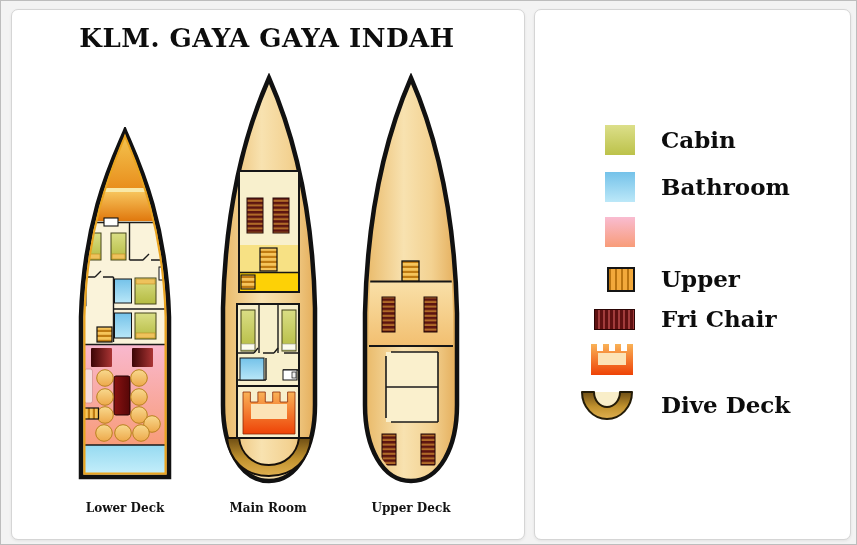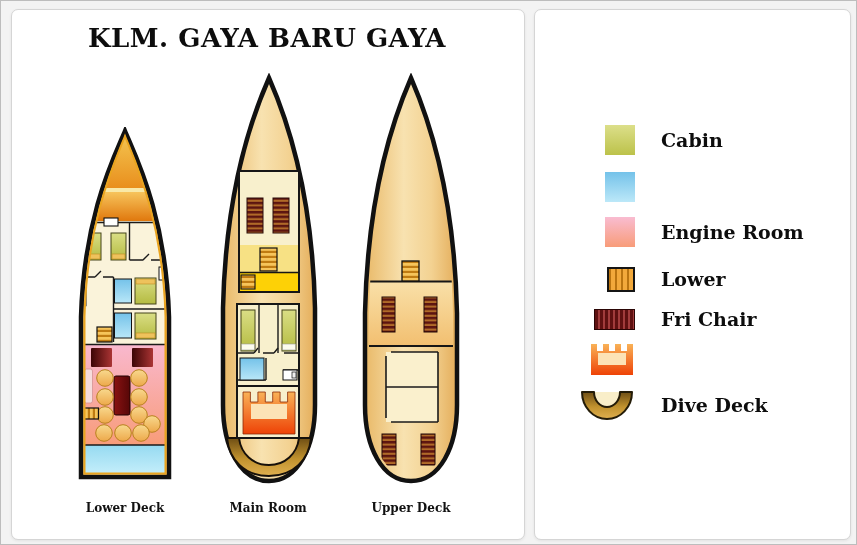--- a/index.html
+++ b/index.html
@@ -19,21 +19,21 @@
     font-size:26px;font-weight:bold;color:#0d0d0d;letter-spacing:.5px;
   }
   .boat{position:absolute;}
   .deck-label{
     position:absolute;transform:translateX(-50%);
     font-size:12px;font-weight:bold;color:#111;white-space:nowrap;
   }
   
   .licon{position:absolute;box-sizing:border-box;}
   .llabel{
-    position:absolute;left:660px;font-size:19px;font-weight:bold;color:#0d0d0d;
+    position:absolute;left:660px;font-size:23px;font-weight:bold;color:#0d0d0d;
     line-height:24px;white-space:nowrap;
   }
   .sw{width:30px;height:30px;}
   .sw-cabin{background:linear-gradient(180deg,#dcdf8a,var(--c-cabin,#bcc24a));}
   .sw-bathroom{background:linear-gradient(180deg,var(--c-bathroom,#74c2e9),#bce8f8);}
   .sw-engine{background:linear-gradient(180deg,#f9bcd1,var(--c-engine-room,#f89c79));}
   .sw-ladder{
     width:28px;height:25px;border:2px solid #151515;
     background:repeating-linear-gradient(90deg,#b97410 0 2px,var(--c-ladder,#f2a93b) 2px 6px);
   }
@@ -113,21 +113,21 @@
           <rect x="2.8" width="2.2" height="20" fill="#bf7b12"></rect>
       </pattern>
       <pattern id="pChairH" width="20" height="4.6" patternUnits="userSpaceOnUse">
         <rect width="20" height="4.6" fill="#5c1410"></rect>
           <rect y="2.5" width="20" height="2.1" fill="#b06a28"></rect>
       </pattern>
     </defs>
   </svg>
 
   <div class="panel panel-left"></div>
-  <div class="title">KLM. GAYA BARU GAYA</div>
+  <div class="title">KLM. GAYA GAYA INDAH</div>
 
   <svg class="boat" style="left:74px;top:126px" width="100" height="362" viewBox="0 0 100 362">
     <defs>
       <clipPath id="clip1">
           <path d="M50 8 C59 31,88 91,91 190 L91 347 L9 347 L9 190 C12 91,41 31,50 8 Z"></path>
         </clipPath>
     </defs>
     <path d="M50 4 C60 28,91 88,94 190 L94 350 L6 350 L6 190 C9 88,40 28,50 4 Z" fill="url(#gHull)" stroke="#111" stroke-width="4.5"></path>
     <g clip-path="url(#clip1)">
       <rect x="6" y="0" width="88" height="61" fill="url(#gBow1)"></rect>
@@ -264,26 +264,26 @@
   <div class="deck-label" style="left:124px;top:500px">Lower Deck</div>
   <div class="deck-label" style="left:267px;top:500px">Main Room</div>
   <div class="deck-label" style="left:410px;top:500px">Upper Deck</div>
 
   <div class="panel panel-right"></div>
 
   <div class="licon sw sw-cabin" style="left:604px;top:124px"></div>
   <div class="llabel" style="top:127px">Cabin</div>
 
   <div class="licon sw sw-bathroom" style="left:604px;top:171px"></div>
+  <div class="llabel" style="top:174px">Bathroom</div>
 
   <div class="licon sw sw-engine" style="left:604px;top:216px"></div>
-  <div class="llabel" style="top:219px">Engine Room</div>
 
   <div class="licon sw-ladder" style="left:606px;top:266px"></div>
-  <div class="llabel" style="top:266px">Lower</div>
+  <div class="llabel" style="top:266px">Upper</div>
 
   <div class="licon sw-sunchair" style="left:593px;top:308px"></div>
   <div class="llabel" style="top:306px">Fri Chair</div>
 
   <svg class="licon" style="left:590px;top:343px" width="42" height="31" viewBox="0 0 42 31">
     <path d="M0 31 V0 H6 V7 H12 V0 H18 V7 H24 V0 H30 V7 H36 V0 H42 V31 Z" fill="url(#gDining)"></path>
     <rect x="7" y="9" width="28" height="12" fill="#fce3b6"></rect>
   </svg>
 
   <svg class="licon" style="left:578px;top:388px" width="56" height="33" viewBox="0 0 56 33">

